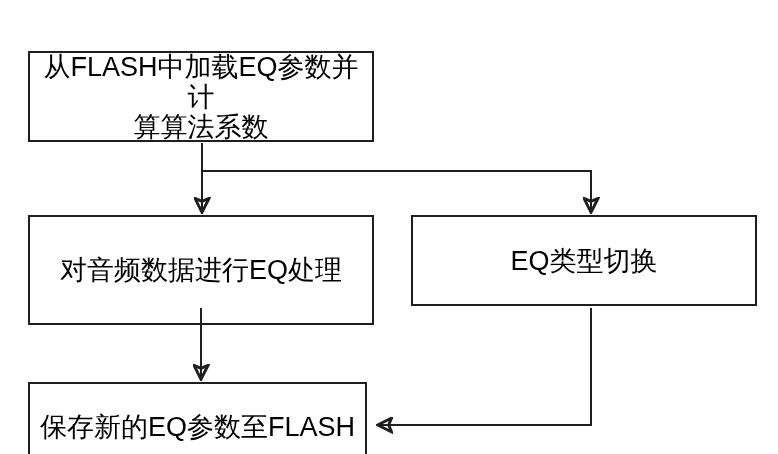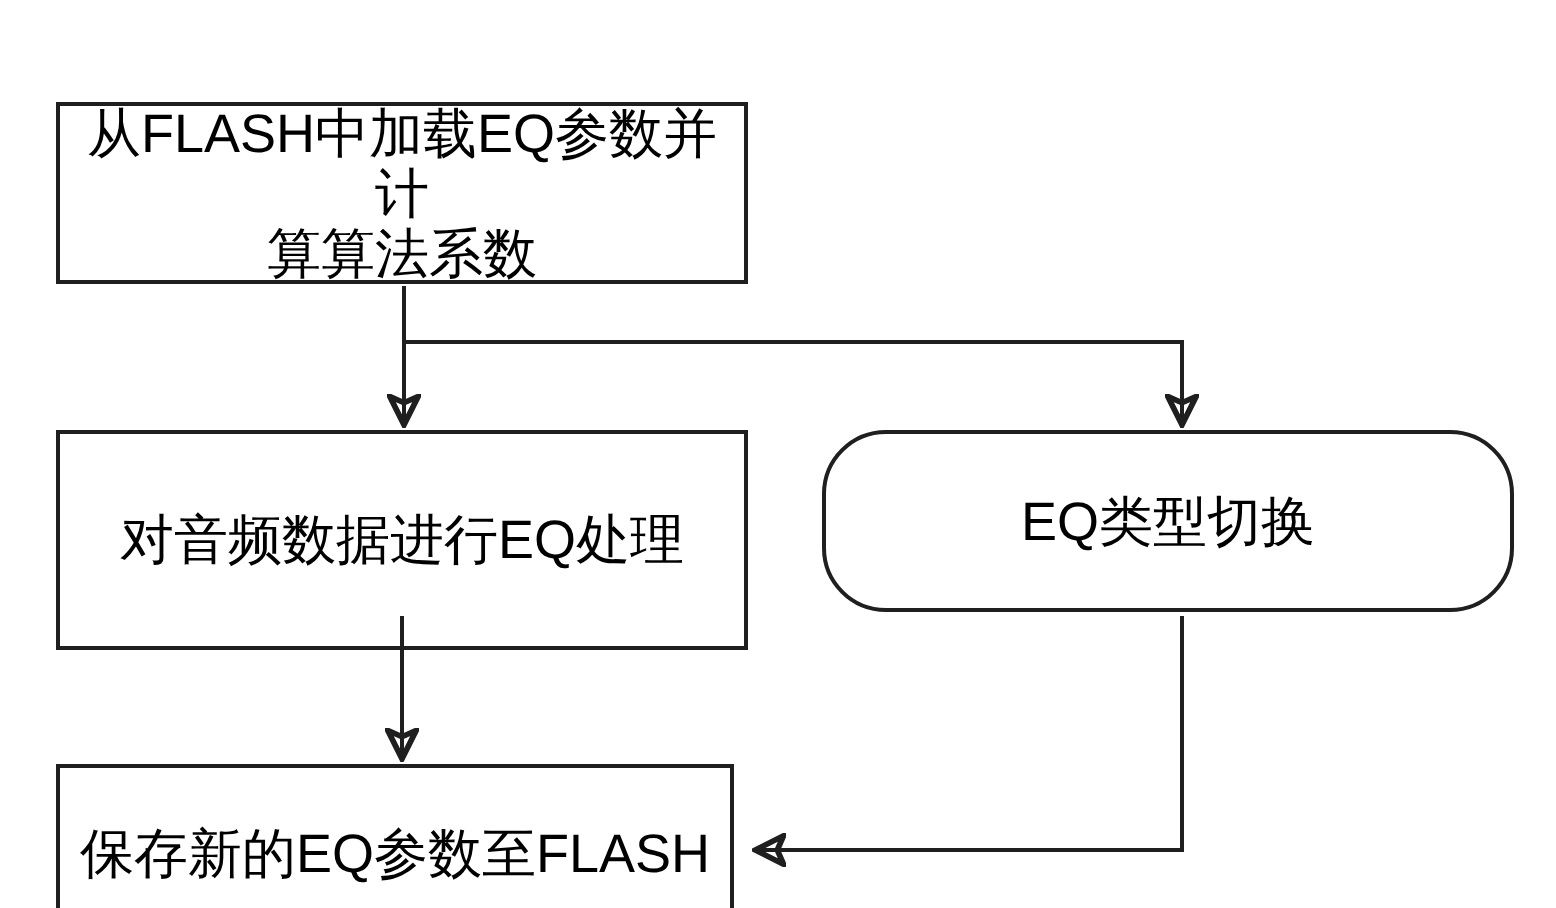--- a/index.html
+++ b/index.html
@@ -29,21 +29,21 @@
     align-items: center;
     justify-content: center;
     text-align: center;
     color: #000000;
     font-size: 27px;
     line-height: 30px;
     white-space: pre-line;
   }
   #node-load    { left: 28px;  top: 15px;  width: 346px; height: 91px; }
   #node-process { left: 28px;  top: 179px; width: 346px; height: 110px; }
-  #node-switch  { left: 411px; top: 179px; width: 346px; height: 91px; border-radius: 32px; }
+  #node-switch  { left: 411px; top: 179px; width: 346px; height: 91px; }
   #node-save    { left: 28px;  top: 346px; width: 339px; height: 89px; }
   svg.edges {
     position: absolute;
     left: 0;
     top: 0;
     pointer-events: none;
   }
   svg.edges path {
     fill: none;
     stroke: #1f1f1f;

